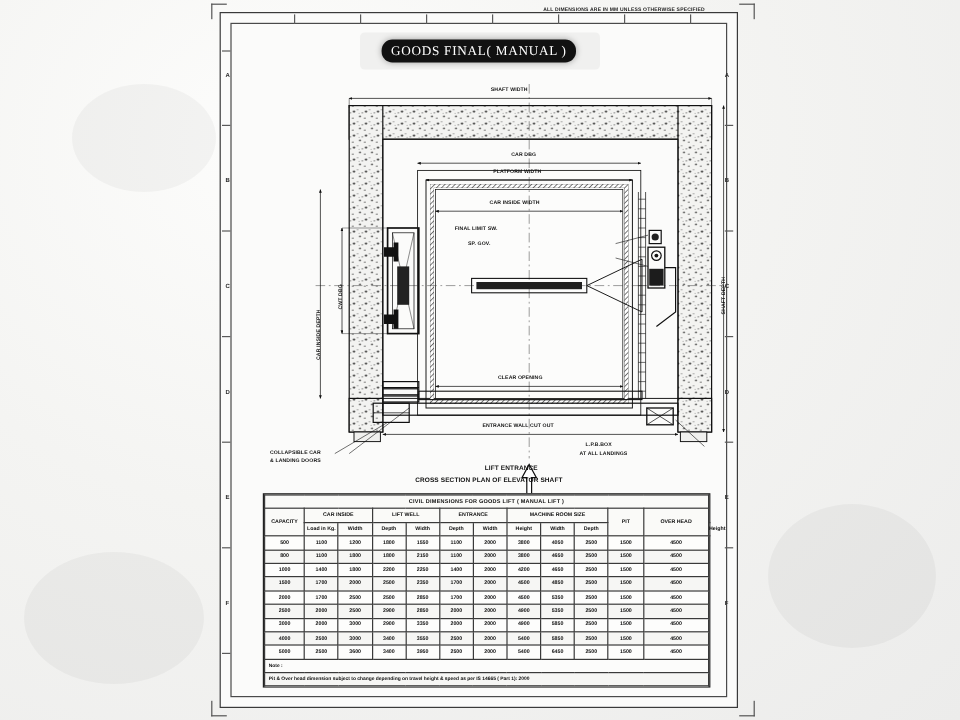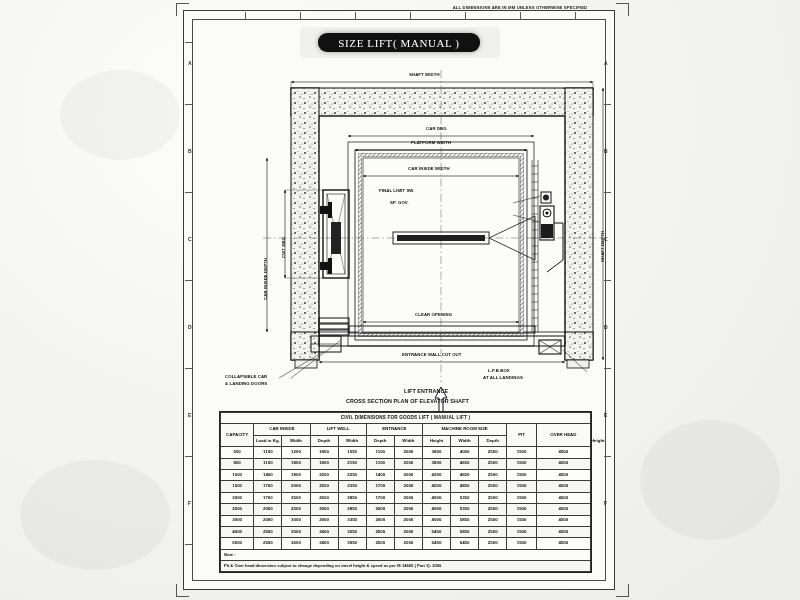--- a/index.html
+++ b/index.html
@@ -149,21 +149,21 @@
 <div class="zone-sep" style="left:355px;top:12px;width:0.8px;height:8px;"></div>
 <div class="zone-sep" style="left:410px;top:12px;width:0.8px;height:8px;"></div>
 <div class="zone-sep" style="left:465px;top:12px;width:0.8px;height:8px;"></div>
 <div class="zone-sep" style="left:520px;top:12px;width:0.8px;height:8px;"></div>
 <div class="zone-sep" style="left:575px;top:12px;width:0.8px;height:8px;"></div>
 
 <div id="top-note">ALL DIMENSIONS ARE IN MM UNLESS OTHERWISE SPECIFIED</div>
 
 <div id="title-halo"></div>
 <div id="title-banner">
-  <span>SIZE LIFT( MANUAL )</span>
+  <span>GOODS FINAL( MANUAL )</span>
 </div>
 
 <div id="draw">
 <svg class="dwg" viewBox="0 0 430 578">
   <defs>
     <pattern id="concrete" width="10" height="10" patternUnits="userSpaceOnUse">
       <rect width="10" height="10" fill="#f3f3f1"></rect>
       <circle cx="2" cy="3" r="0.9" fill="#2a2a2a"></circle>
       <circle cx="7" cy="7" r="0.7" fill="#333"></circle>
       <circle cx="5" cy="1.5" r="0.45" fill="#444"></circle>

